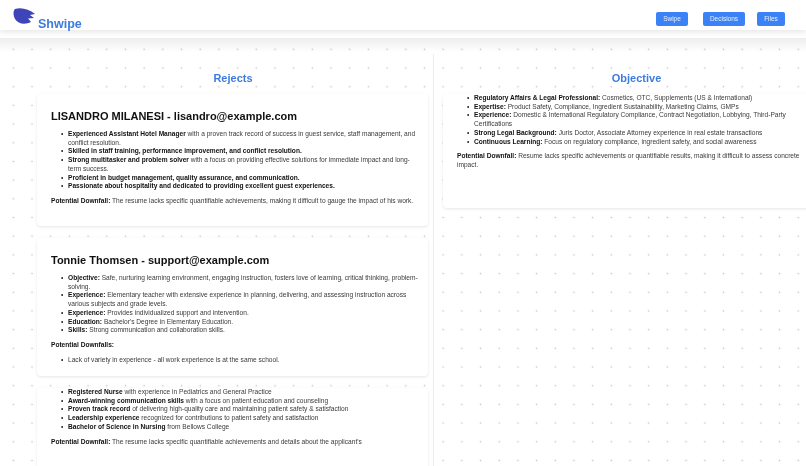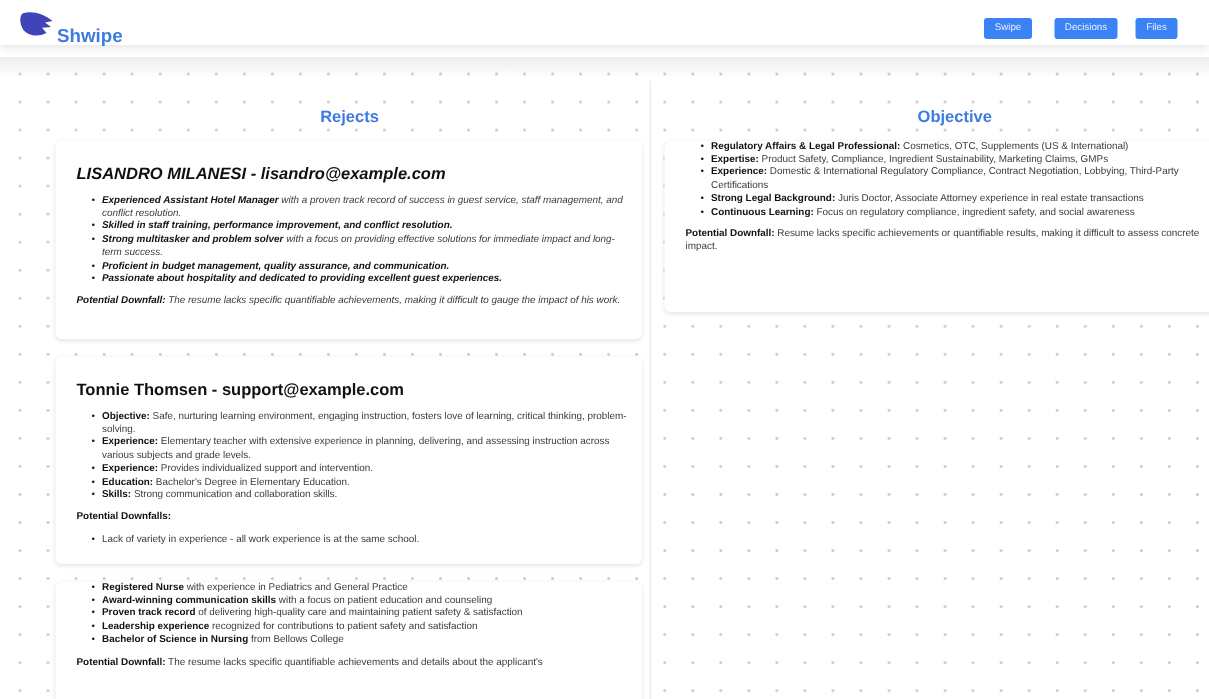--- a/index.html
+++ b/index.html
@@ -86,21 +86,21 @@
   <button class="nav-btn" style="left:656px; width:32px;">Swipe</button>
   <button class="nav-btn" style="left:703px; width:42px;">Decisions</button>
   <button class="nav-btn" style="left:757px; width:28px;">Files</button>
 </div>
 
 <div class="main">
 
   <div class="col col-left">
     <div class="col-title">Rejects</div>
 
-    <div class="card" style="left:4px; top:40px; width:391px; height:132px;font-style:italic;">
+    <div class="card" style="left:4px; top:40px; width:391px; height:132px;">
       <h2>LISANDRO MILANESI - lisandro@example.com</h2>
       <ul>
         <li><b>Experienced Assistant Hotel Manager</b><span> with a proven track record of success in guest service, staff management, and conflict resolution.</span></li>
         <li><b>Skilled in staff training, performance improvement, and conflict resolution.</b><span></span></li>
         <li><b>Strong multitasker and problem solver</b><span> with a focus on providing effective solutions for immediate impact and long-term success.</span></li>
         <li><b>Proficient in budget management, quality assurance, and communication.</b><span></span></li>
         <li><b>Passionate about hospitality and dedicated to providing excellent guest experiences.</b><span></span></li>
       </ul>
       <p><b>Potential Downfall:</b><span> The resume lacks specific quantifiable achievements, making it difficult to gauge the impact of his work.</span></p>
     </div>

